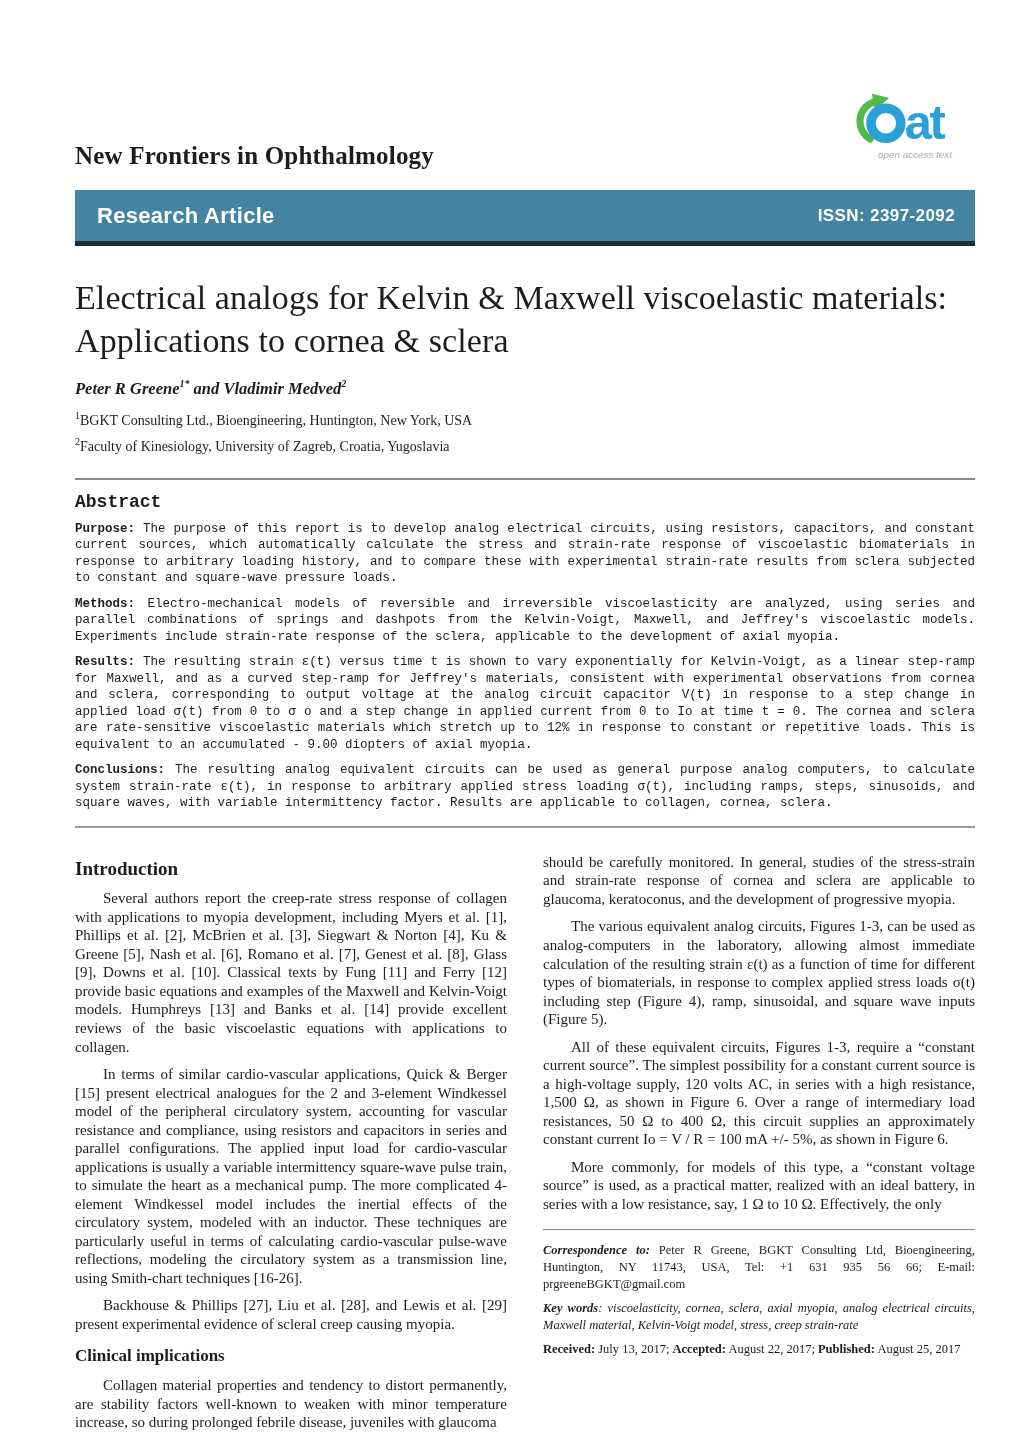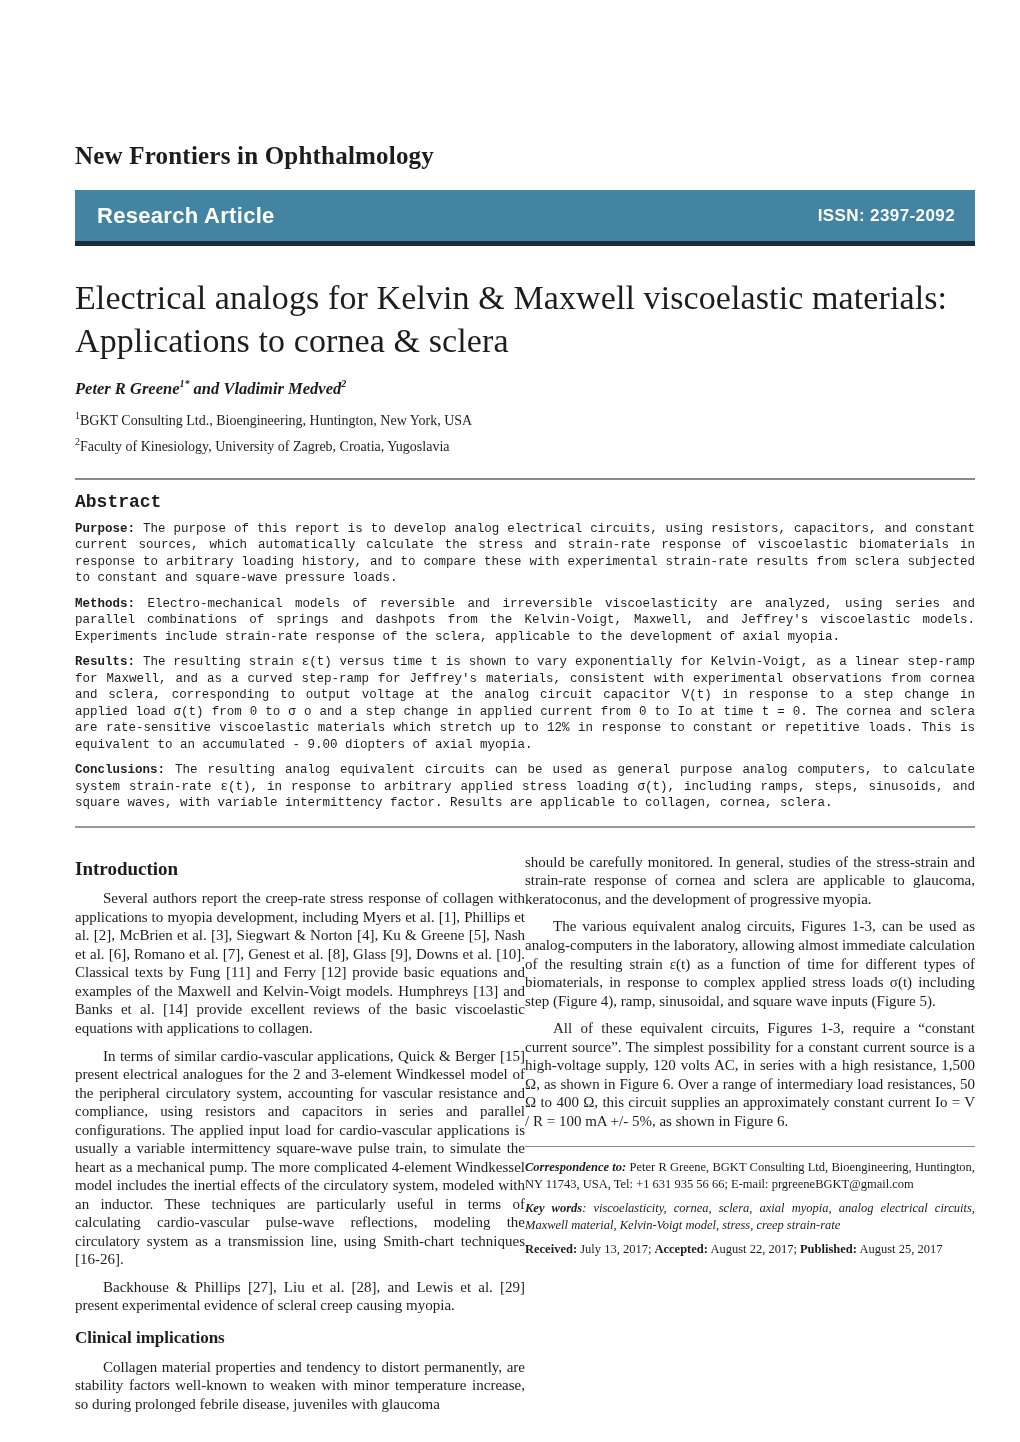--- a/index.html
+++ b/index.html
@@ -36,21 +36,21 @@
   
   .rule  { border:none; border-top:2px solid #8a8a8a; margin:18px 0 0 0; }
   .rule2 { border:none; border-top:2px solid #999999; margin:14px 0 0 0; }
   .corr-rule { border:none; border-top:1.5px solid #8a8a8a; margin:16px 0 12px 0; }
   
   .abstract { margin-top:12px;font-family:Liberation Mono, monospace; }
   .abstract h2 { font-size:18px; margin:0 0 6px 0; }
   .abstract p { font-size:12.5px; line-height:1.32; text-align:justify; margin:9px 0; }
   .lead { font-weight:bold; }
   
-  .columns { display:flex; margin-top:16px; }
+  .columns { display:flex; gap:36px; margin-top:16px; }
   .col { flex:1; font-size:15px; line-height:1.235; text-align:justify; }
   .col h2 { font-size:19px; margin:13px 0 8px 0; text-align:left; }
   .col h3 { font-size:17px; margin:13px 0 8px 0; text-align:left; }
   .col p { margin:9px 0; text-indent:28px; }
   .col p.noindent { text-indent:0; }
   
   .corr-block p { font-size:12.5px; line-height:1.36; text-align:justify; margin:7px 0; text-indent:0; }
   .bi { font-weight:bold; font-style:italic; }
   .it { font-style:italic; }
   .b  { font-weight:bold; }
@@ -62,20 +62,33 @@
   .footer .doi { margin-left:32px; }
   .footer .vol { margin-left:auto; }
 </style>
 </head>
 <body>
 
 <div class="page">
 
   <div class="header-row">
     <div class="journal-name">New Frontiers in Ophthalmology</div>
+    <div class="logo-box">
+      <svg width="118" height="76" viewBox="0 0 150 96">
+
+        <path d="M 18 62 A 26 26 0 0 1 26 14" fill="none" stroke="#54b948" stroke-width="9" stroke-linecap="round"></path>
+        <polygon points="20,4 42,10 24,26" fill="#54b948"></polygon>
+
+        <circle cx="38" cy="42" r="19" fill="none" stroke="#2aa0d8" stroke-width="12"></circle>
+
+        <text x="62" y="62" font-family="Liberation Sans, sans-serif" font-weight="bold" font-size="62" fill="#2aa0d8" letter-spacing="-3">at</text>
+
+        <text x="75" y="86" text-anchor="middle" font-family="Liberation Sans, sans-serif" font-style="italic" font-size="12.5" fill="#a8a6a7">open access text</text>
+      </svg>
+    </div>
   </div>
 
   <div class="banner" style="background:#4384a2;">
     <span class="banner-label">Research Article</span>
     <span class="banner-issn">ISSN: 2397-2092</span>
   </div>
 
   <div class="article-title">
     <div>Electrical analogs for Kelvin &amp; Maxwell viscoelastic materials:</div>
     <div>Applications to cornea &amp; sclera</div>
@@ -108,20 +121,21 @@
       <p>In terms of similar cardio-vascular applications, Quick &amp; Berger [15] present electrical analogues for the 2 and 3-element Windkessel model of the peripheral circulatory system, accounting for vascular resistance and compliance, using resistors and capacitors in series and parallel configurations. The applied input load for cardio-vascular applications is usually a variable intermittency square-wave pulse train, to simulate the heart as a mechanical pump.  The more complicated 4-element Windkessel model includes the inertial effects of the circulatory system, modeled with an inductor. These techniques are particularly useful in terms of calculating cardio-vascular pulse-wave reflections, modeling the circulatory system as a transmission line, using Smith-chart techniques [16-26].</p>
       <p>Backhouse &amp; Phillips [27], Liu et al. [28], and Lewis et al. [29] present experimental evidence of scleral creep causing myopia.</p>
       <h3>Clinical implications</h3>
       <p>Collagen material properties and tendency to distort permanently, are stability factors well-known to weaken with minor temperature increase, so during prolonged febrile disease, juveniles with glaucoma</p>
     </div>
 
     <div class="col">
       <p class="noindent">should be carefully monitored. In general, studies of the stress-strain and strain-rate response of cornea and sclera are applicable to glaucoma, keratoconus, and the development of progressive myopia.</p>
       <p>The various equivalent analog circuits, Figures 1-3, can be used as analog-computers in the laboratory, allowing almost immediate calculation of the resulting strain ε(t) as a function of time for different types of biomaterials, in response to complex applied stress loads σ(t) including step (Figure 4), ramp, sinusoidal, and square wave inputs (Figure 5).</p>
       <p>All of these equivalent circuits, Figures 1-3, require a “constant current source”. The simplest possibility for a constant current source is a high-voltage supply, 120 volts AC, in series with a high resistance, 1,500 Ω, as shown in Figure 6. Over a range of intermediary load resistances, 50 Ω to 400 Ω, this circuit supplies an approximately constant current Io = V / R = 100 mA +/- 5%, as shown in Figure 6.</p>
+      <p>More commonly, for models of this type, a “constant voltage source” is used, as a practical matter, realized with an ideal battery, in series with a low resistance, say, 1 Ω to 10 Ω.  Effectively, the only</p>
 
       <div class="corr-block">
         <hr class="corr-rule">
         <p><span class="bi">Correspondence to:</span><span> Peter R Greene, BGKT Consulting Ltd, Bioengineering, Huntington, NY 11743, USA, Tel: +1 631 935 56 66; E-mail: prgreeneBGKT@gmail.com</span></p>
         <p><span class="bi">Key words</span><span class="it">: viscoelasticity, cornea, sclera, axial myopia, analog electrical circuits, Maxwell material, Kelvin-Voigt model, stress, creep strain-rate</span></p>
         <p><span class="b">Received:</span><span> July 13, 2017; </span><span class="b">Accepted:</span><span> August 22, 2017; </span><span class="b">Published:</span><span> August 25, 2017</span></p>
       </div>
     </div>
 
   </div>

